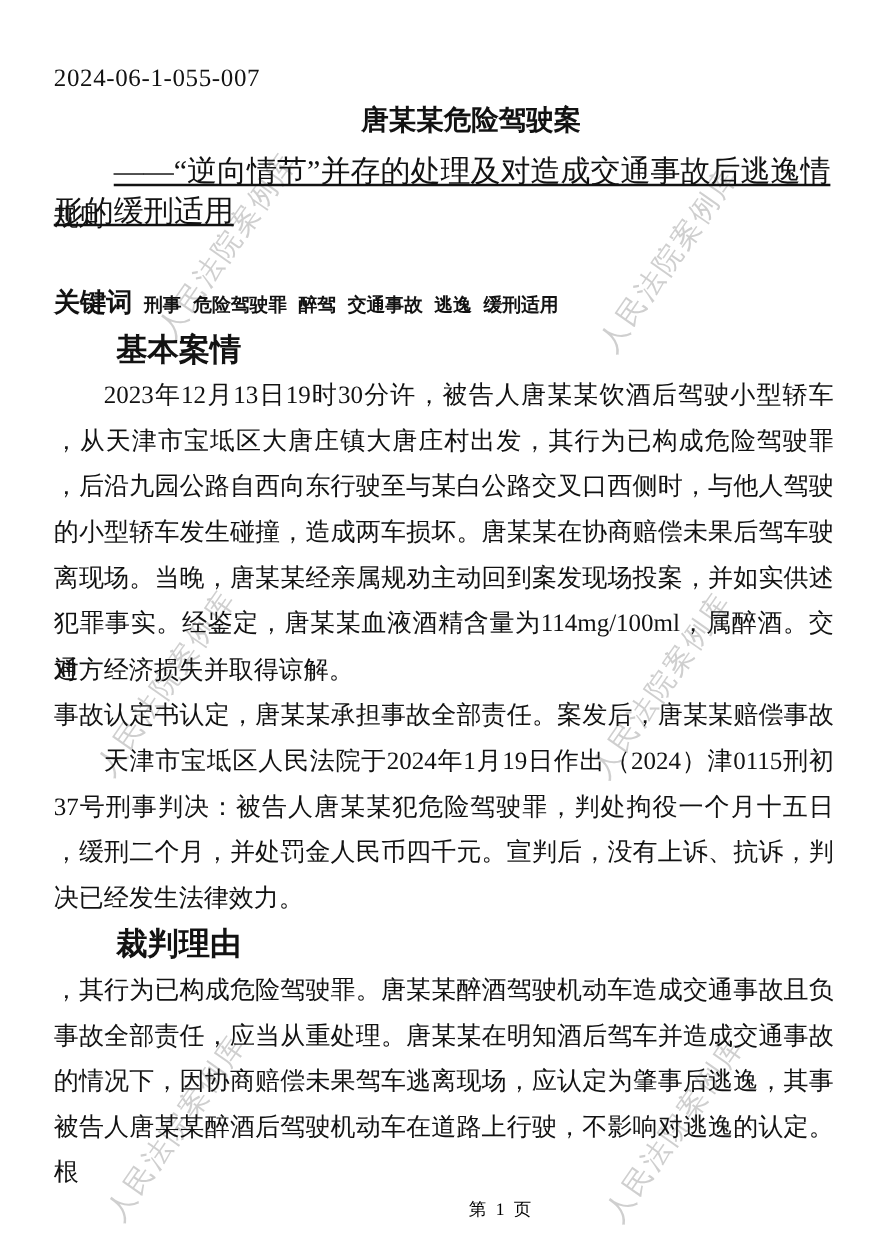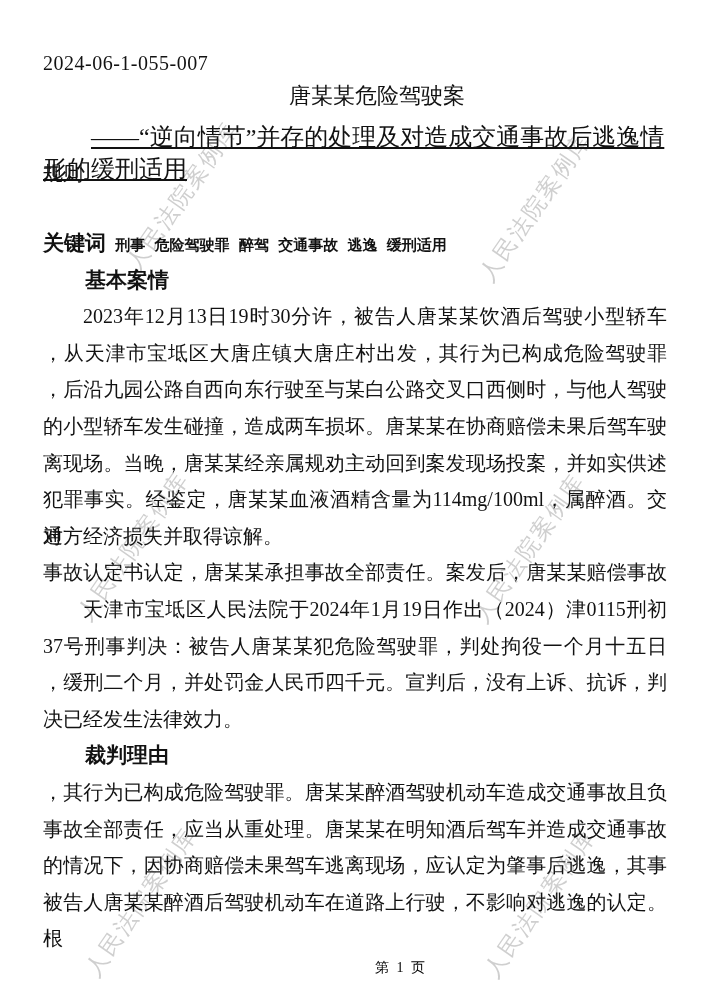--- a/index.html
+++ b/index.html
@@ -25,21 +25,21 @@
   .w6 { left:540px; top:903px; }
   
   .content { position:relative; z-index:1; }
   .doc-number {
     position:absolute; left:43px; top:52px;
     font-size:20px; letter-spacing:0.5px;text-align:right;
   }
   .case-title {
     position:absolute; left:43px; top:81px; width:624px;
     text-align:center; text-indent:2em;
-    font-size:22px; font-weight:normal;
+    font-size:22px; font-weight:bold;
     font-family:"Liberation Sans","DejaVu Sans",sans-serif;
   }
   .case-subtitle-1 {
     position:absolute; left:43px; top:121px; width:624px;
     text-align:left; text-indent:2em; font-size:24px;text-decoration:underline;
   }
   .case-subtitle-2 {
     position:absolute; left:43px; top:160px; width:624px;
     text-align:left; font-size:20px;
   }
@@ -48,21 +48,21 @@
     position:absolute; left:43px; top:225px; width:624px;
   }
   .line {
     line-height:36.6px; height:36.6px;
     font-size:20px; white-space:normal;
   }
   .line.fill  { text-align:justify; text-align-last:justify; }
   .line.first { text-indent:2em; }
   .line.last  { text-align:left; }
   .heading {
-    font-weight:bold; font-size:21px; text-indent:2em;
+    font-weight:bold; font-size:25px; text-indent:2em;
     font-family:"Liberation Sans","DejaVu Sans",sans-serif;
   }
   .kw-label {
     font-weight:bold; font-size:21px;
     font-family:"Liberation Sans","DejaVu Sans",sans-serif;
   }
   .kw-item { margin-left:0.62em; font-size:15px;font-weight:bold; }
   
   .page-footer {
     position:absolute; left:0; top:959px; width:706px;

